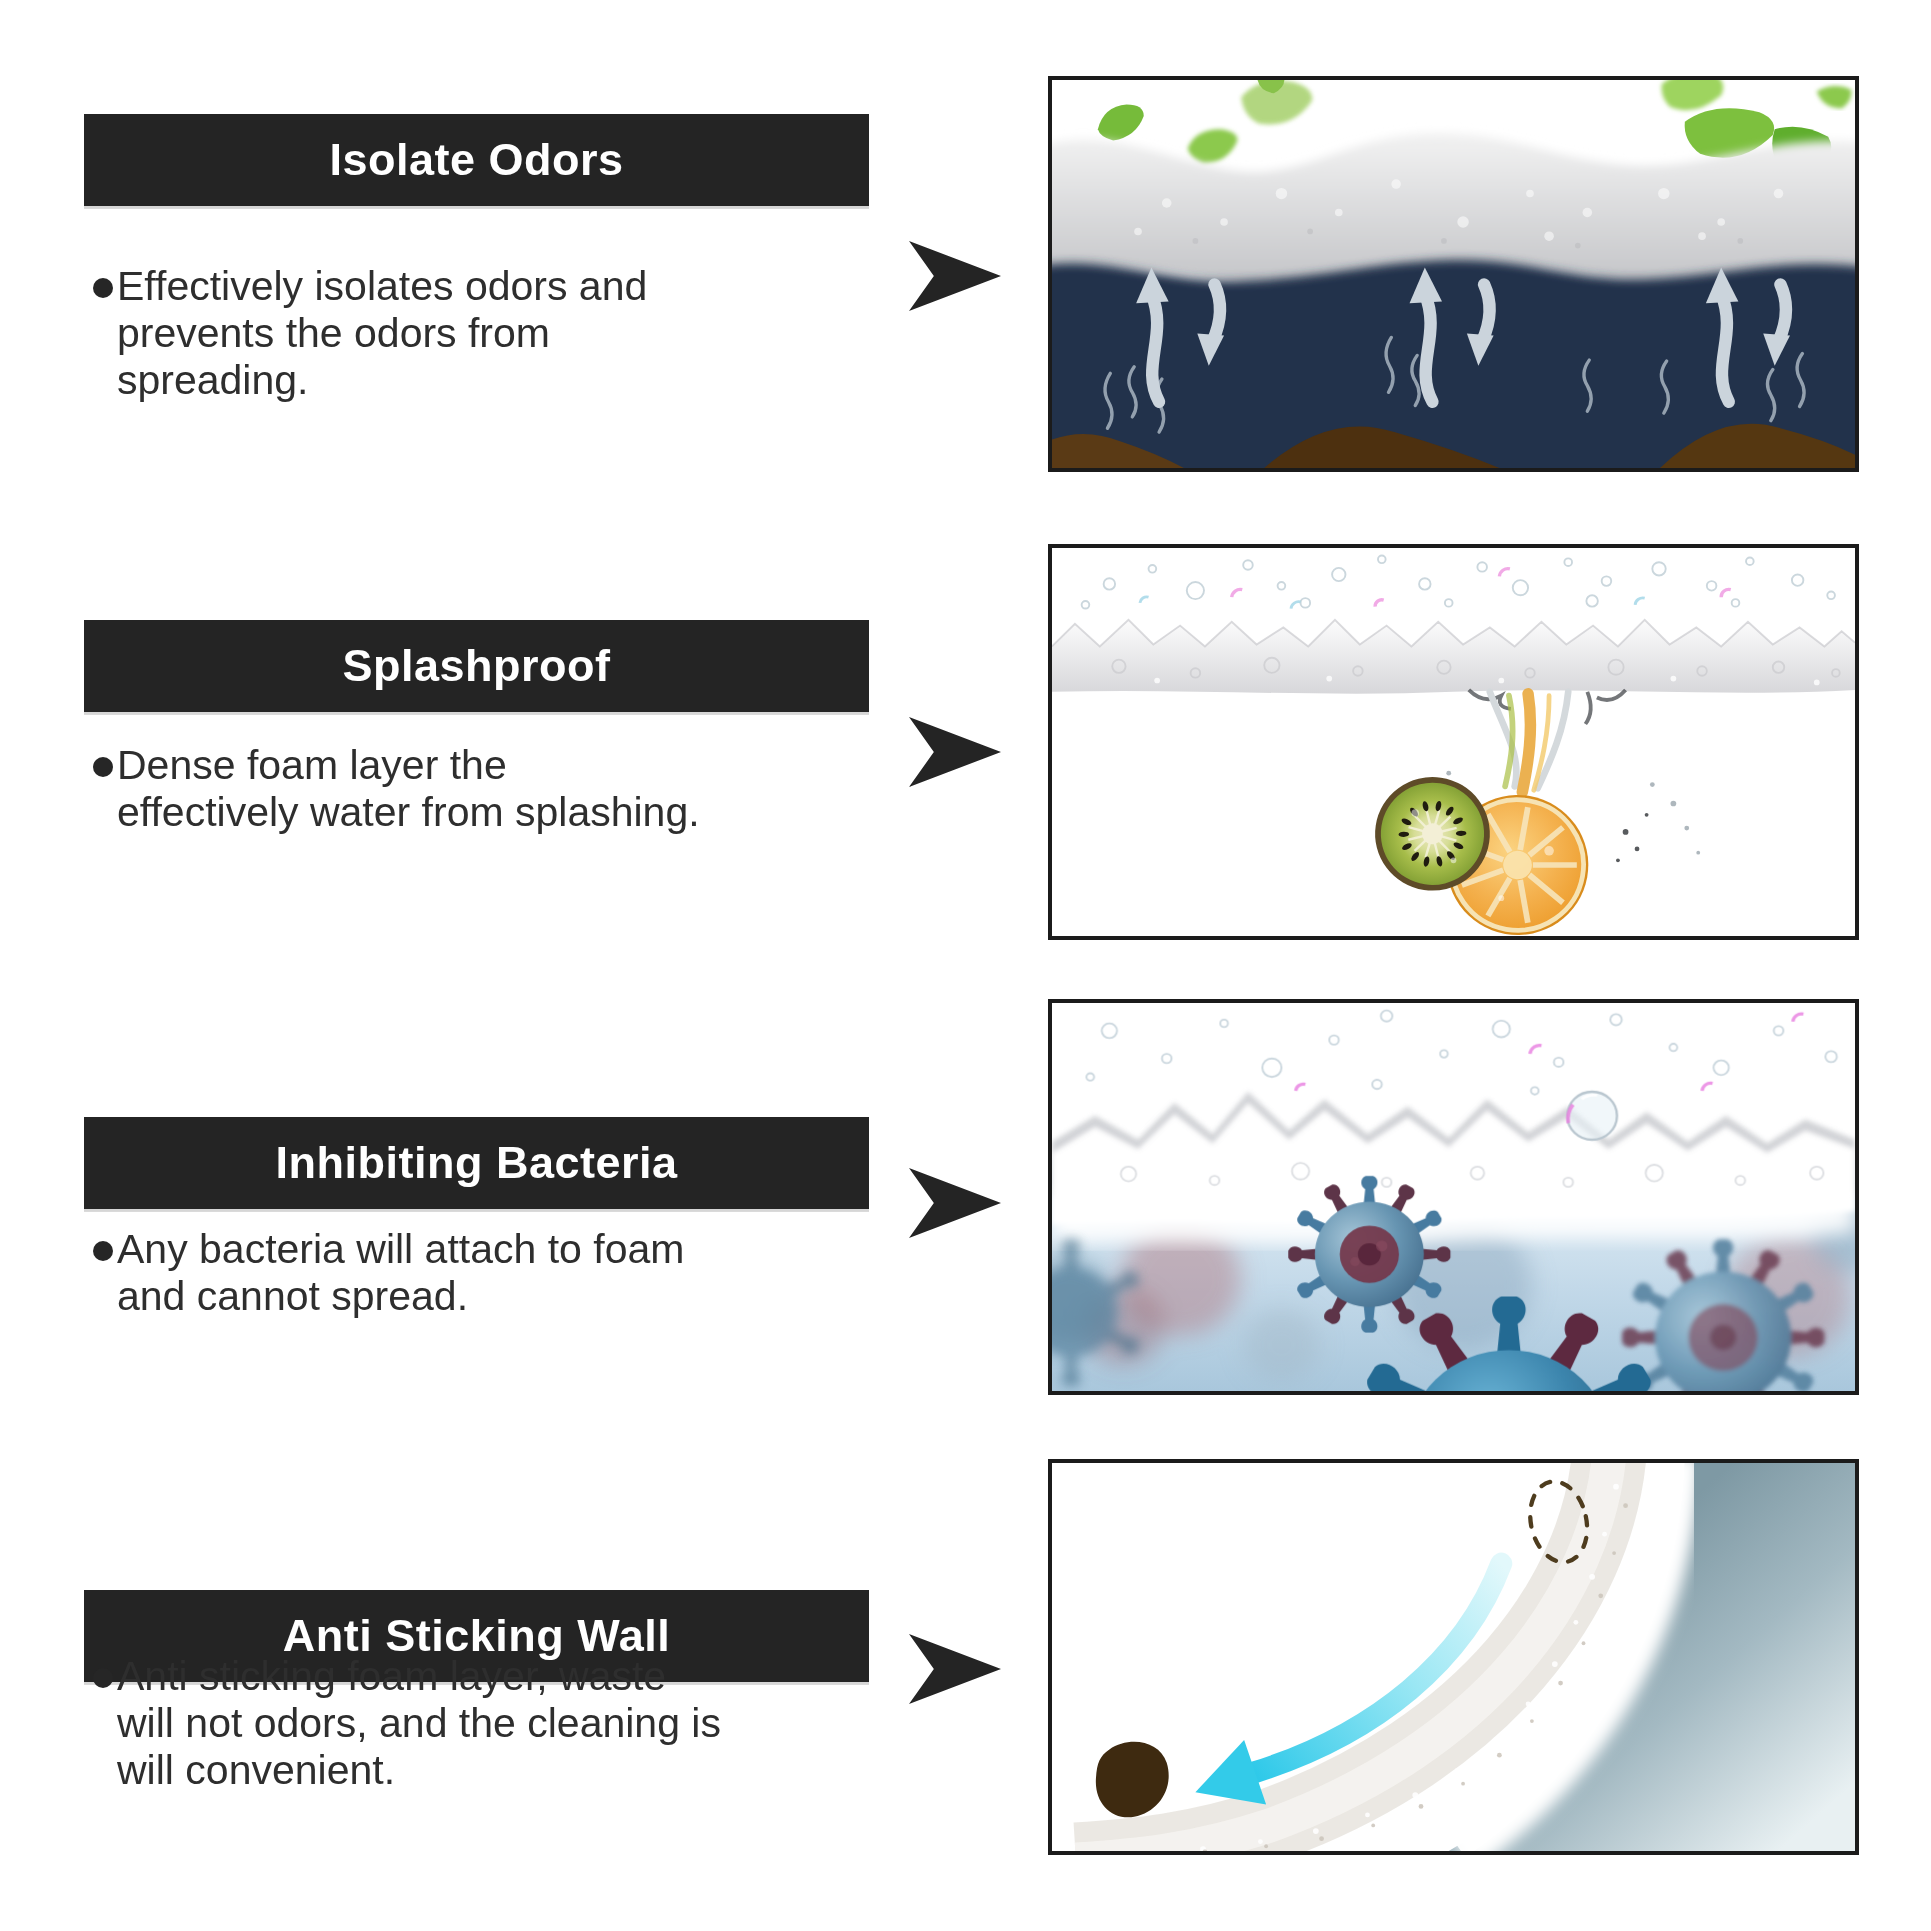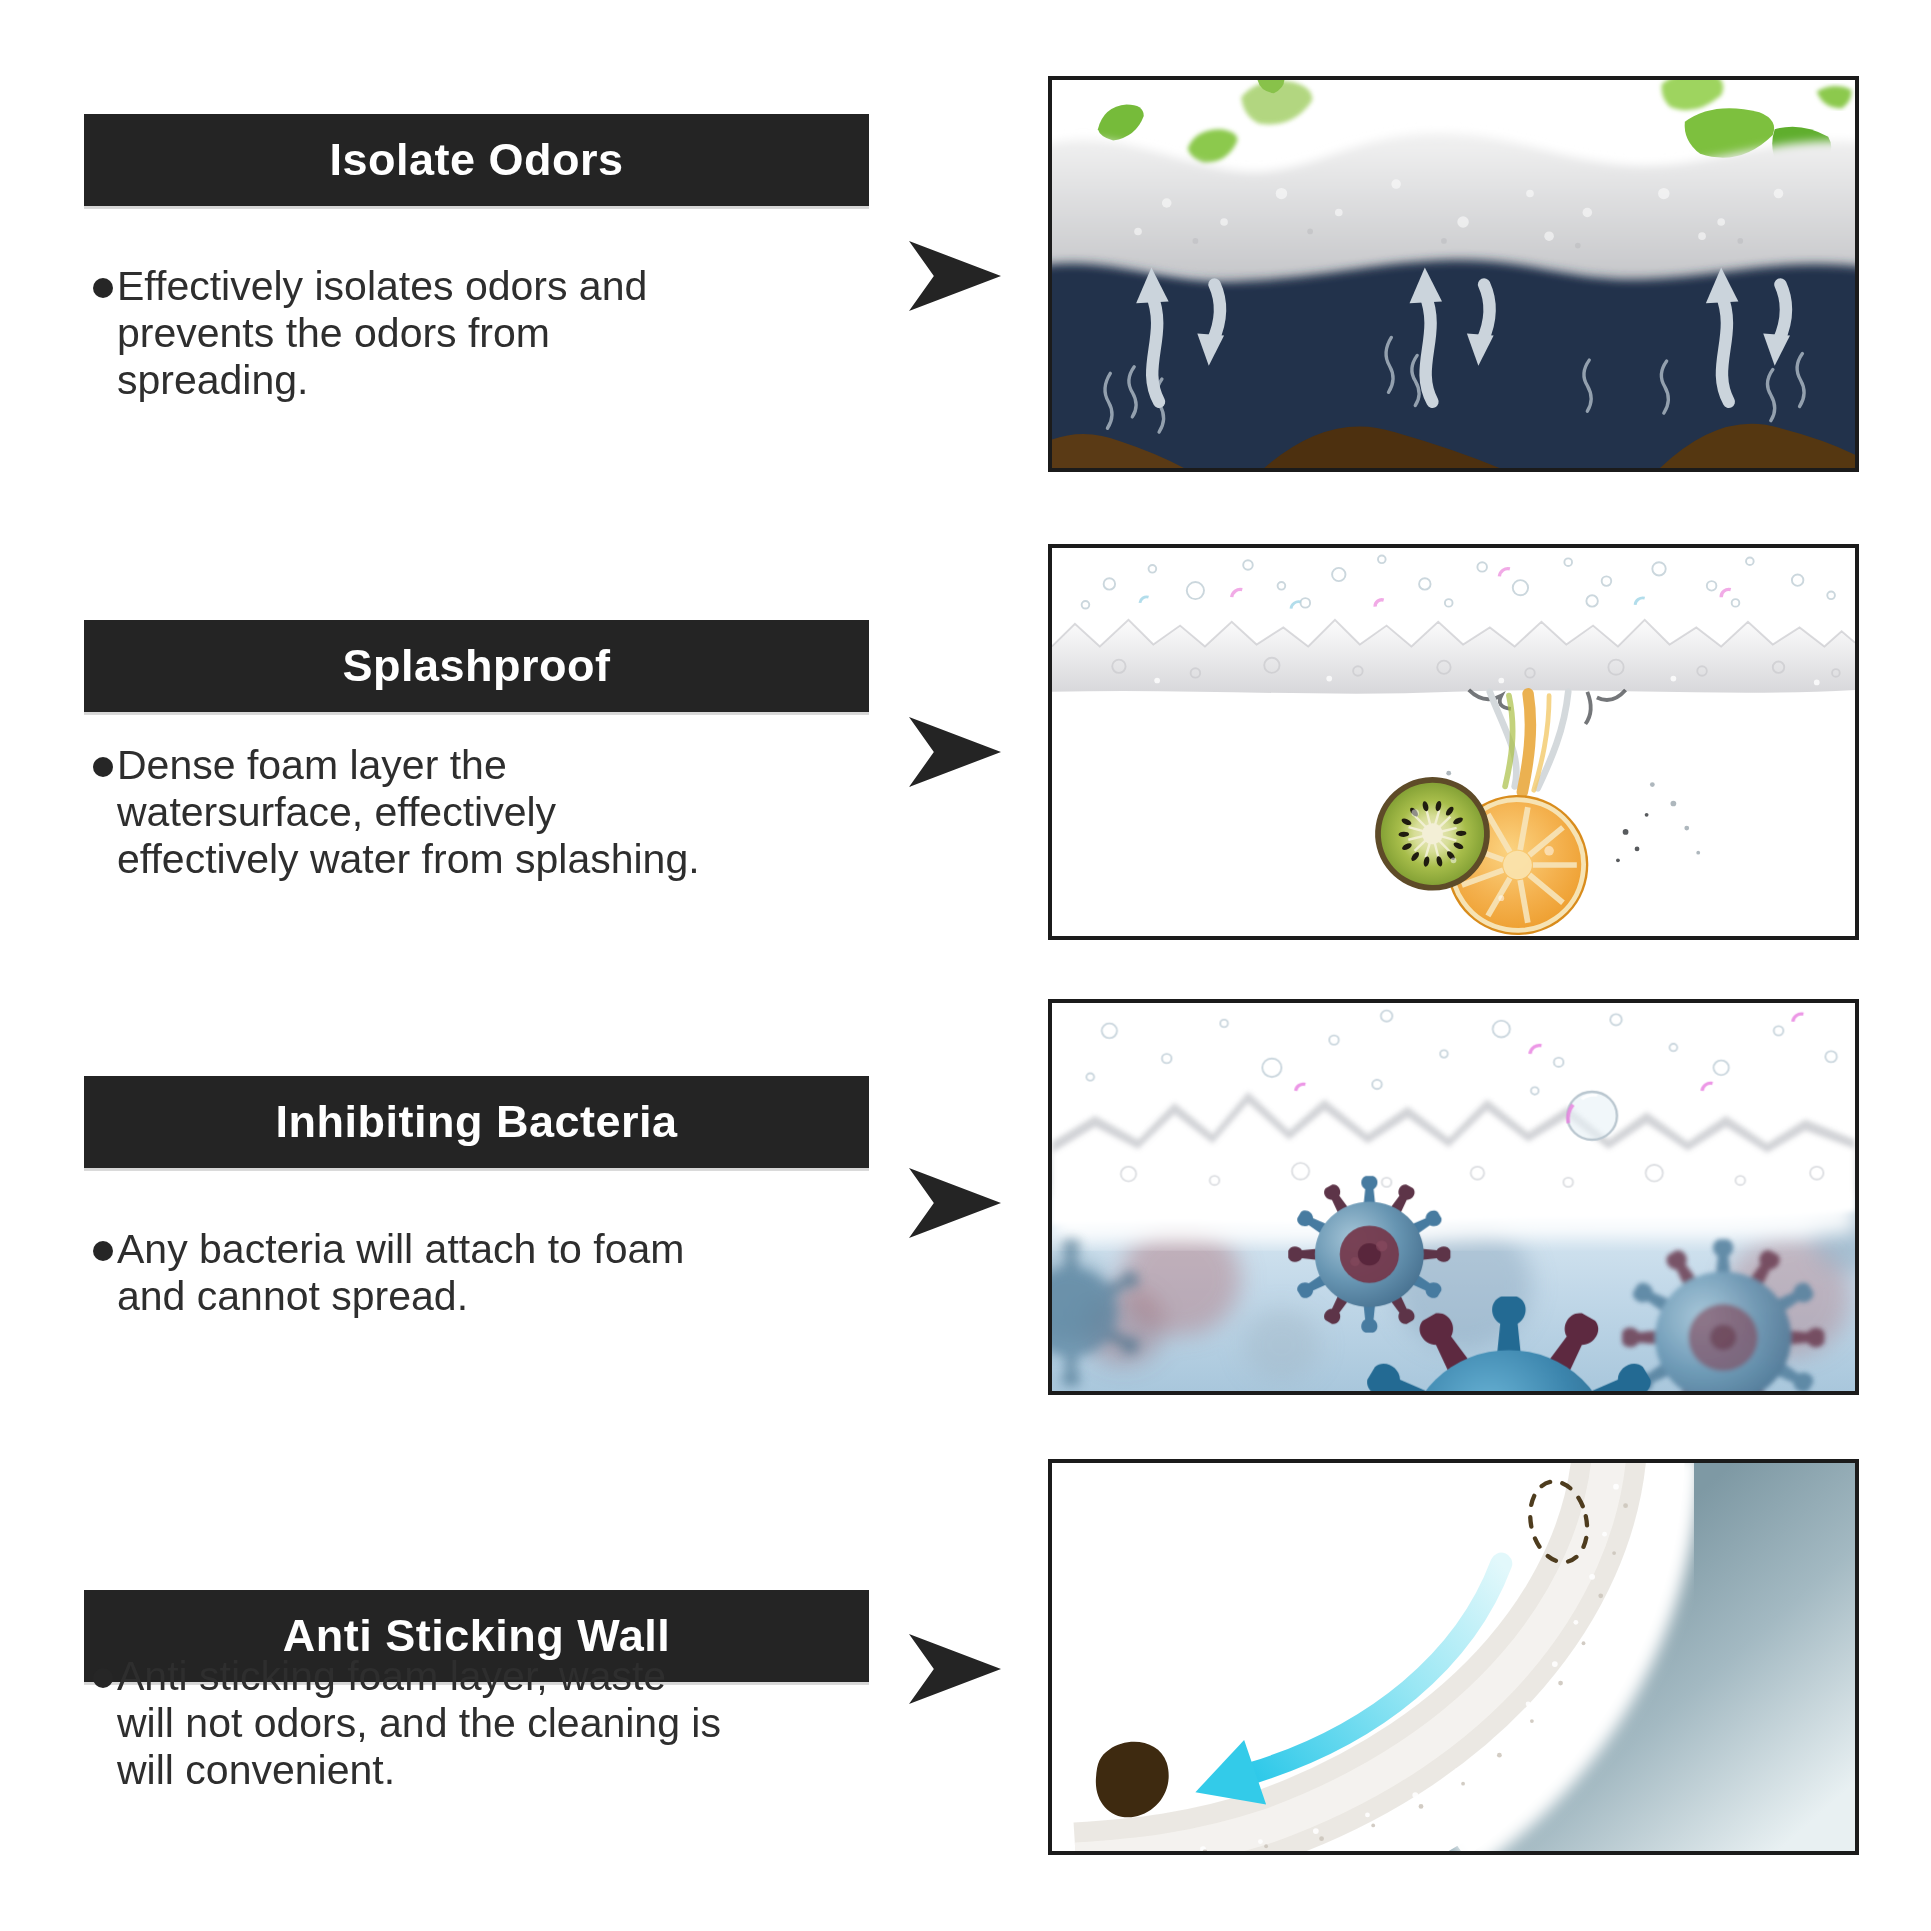--- a/index.html
+++ b/index.html
@@ -9,21 +9,21 @@
               box-shadow:0 2.9px 0 #d6d6d6;display:flex;align-items:center;justify-content:center;}
   .header-bar span{color:#ffffff;font-size:45px;font-weight:600;letter-spacing:0.5px;}
   .bullet{position:absolute;left:93px;width:772px;display:flex;gap:4px;}
   .dot{flex:none;width:20px;height:20px;border-radius:50%;background:#262626;margin-top:14.5px;}
   .bullet-text{color:#2e2e2e;font-size:41px;line-height:47px;font-weight:500;}
   .arrow{position:absolute;left:909px;width:92px;height:70px;background:#242424;
          clip-path:polygon(0 0,100% 50%,0 100%,27% 50%);}
   .illus{position:absolute;left:1048px;width:811px;height:396px;margin:0;
          border:4.8px solid #1b1b1b;box-sizing:border-box;background:#fff;overflow:hidden;}
   .illus svg{display:block;width:100%;height:100%;}
-  .hb1{top:114px}.hb2{top:620px}.hb3{top:1076px}.hb4{top:1590px}
+  .hb1{top:114px}.hb2{top:620px}.hb3{top:1117px}.hb4{top:1590px}
   .bl1{top:263px}.bl2{top:742px}.bl3{top:1226px}.bl4{top:1653px}
   .ar1{top:241px}.ar2{top:717px}.ar3{top:1168px}.ar4{top:1634px}
   .im1{top:76px}.im2{top:544px}.im3{top:999px}.im4{top:1459px}
 </style>
 </head>
 <body>
 
 <div class="canvas">
 
   <div class="header-bar hb1">
@@ -123,21 +123,20 @@
     </svg>
   </figure>
 
   <div class="header-bar hb2">
     <span>Splashproof</span>
   </div>
   <div class="bullet bl2">
     <span class="dot"></span>
     <div class="bullet-text">
       <div>Dense foam layer the</div>
-      <div>watersurface, effectively</div>
       <div>effectively water from splashing.</div>
     </div>
   </div>
   <div class="arrow ar2"></div>
   <figure class="illus im2">
     <svg viewBox="0 0 840 410" preserveAspectRatio="none">
       <defs>
         <linearGradient id="b_foam" x1="0" y1="0" x2="0" y2="1">
           <stop offset="0" stop-color="#fcfcfc"></stop>
             <stop offset="1" stop-color="#d7d7da"></stop>

